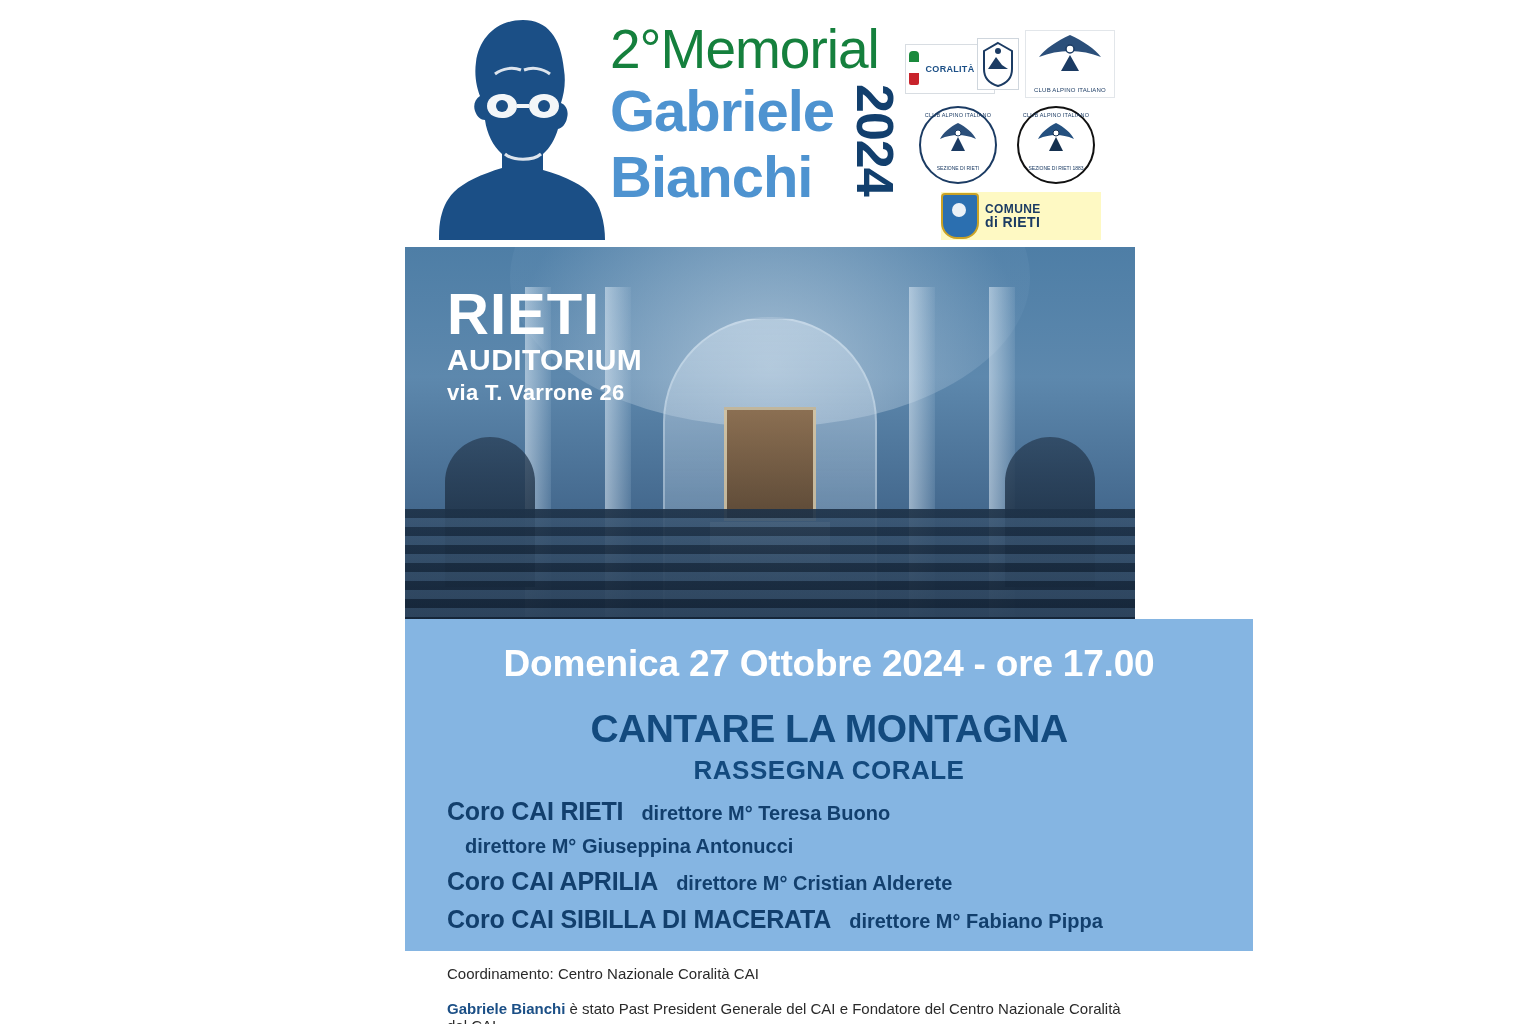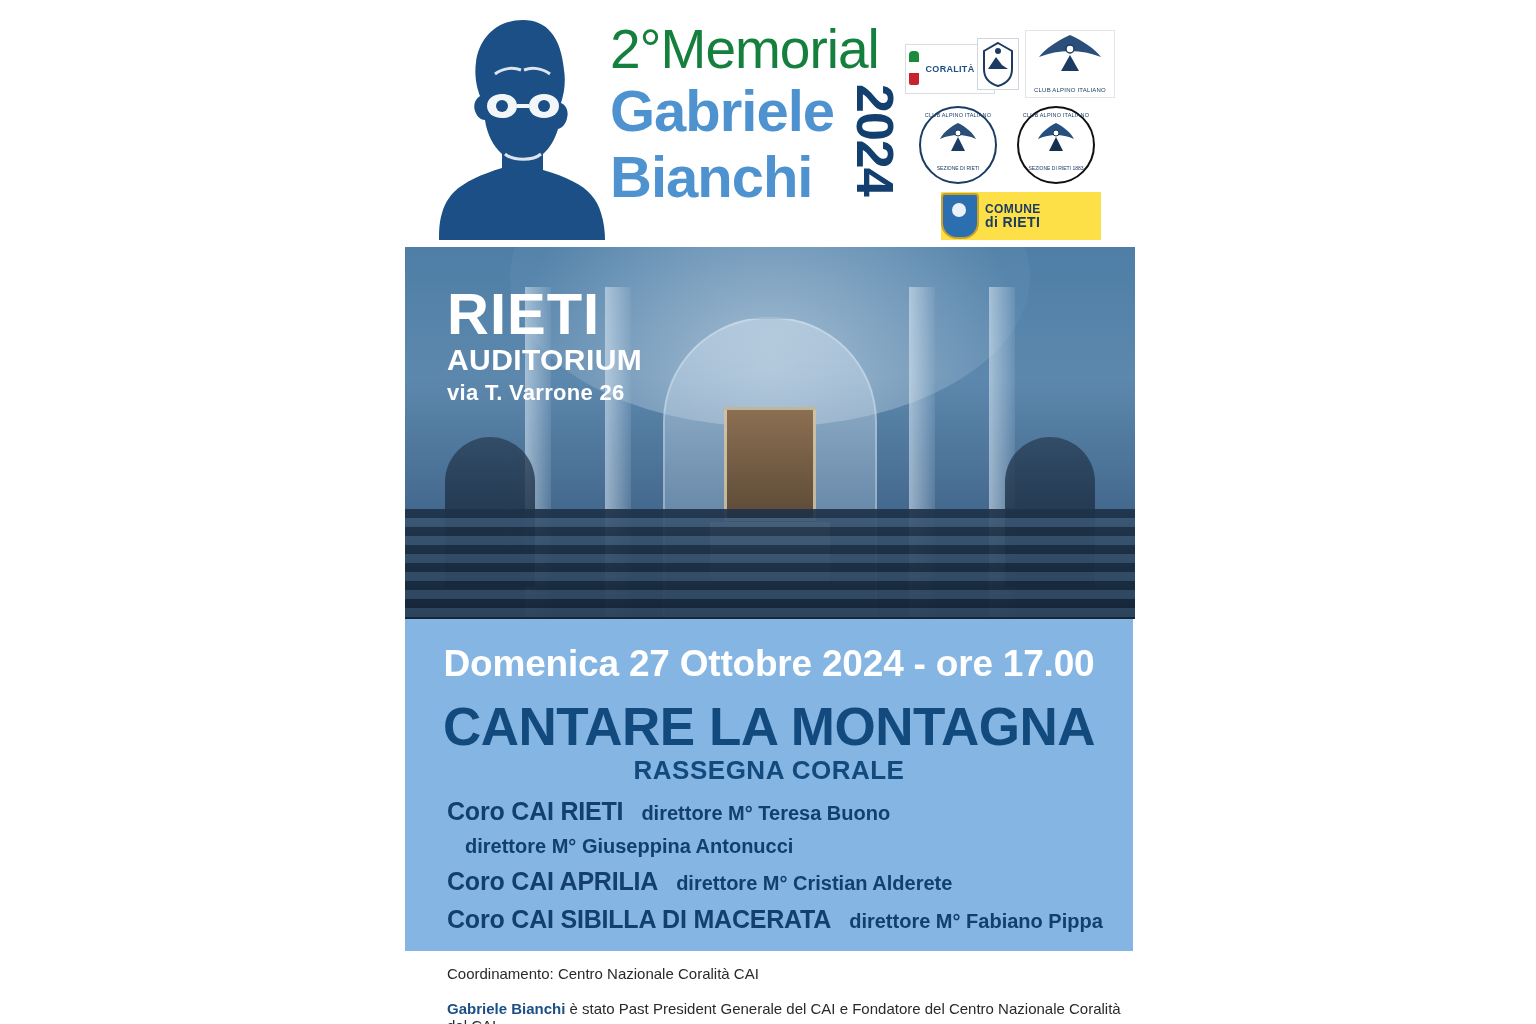--- a/index.html
+++ b/index.html
@@ -149,21 +149,21 @@
     letter-spacing: 0.2px;
   }
   .logo-round .cap-bot {
     font-size: 5px;
     color: #1b3b63;
     margin-top: 2px;
   }
   .logo-comune {
     left: 36px; top: 168px;
     width: 160px; height: 48px;
-    background: #fde047;
+    background: #fef9c3;
     display: flex;
     align-items: center;
     gap: 6px;
   }
   .comune-shield {
     width: 34px; height: 42px;
     background: #2b6fb0;
     border-radius: 4px 4px 16px 16px;
     border: 2px solid #c9a227;
     position: relative;
@@ -293,40 +293,40 @@
     color: #ffffff;
     margin-top: 3px;
     letter-spacing: 0.3px;
   }
 
   
   .program {
     position: absolute;
     left: 405px;
     top: 619px;
-    width: 728px;
+    width: 848px;
     height: 332px;
     background: #85b5e2;
   }
   .prog-date {
     position: absolute;
     left: 0; right: 0;
     top: 24px;
     text-align: center;
     font-size: 37px;
     font-weight: bold;
     color: #ffffff;
     letter-spacing: -0.2px;
   }
   .prog-main {
     position: absolute;
     left: 0; right: 0;
-    top: 77px;
+    top: 88px;
     text-align: center;
-    font-size: 53px;
+    font-size: 39px;
     font-weight: bold;
     color: #134a7e;
     letter-spacing: -0.5px;
   }
   .prog-sub {
     position: absolute;
     left: 0; right: 0;
     top: 136px;
     text-align: center;
     font-size: 26px;

